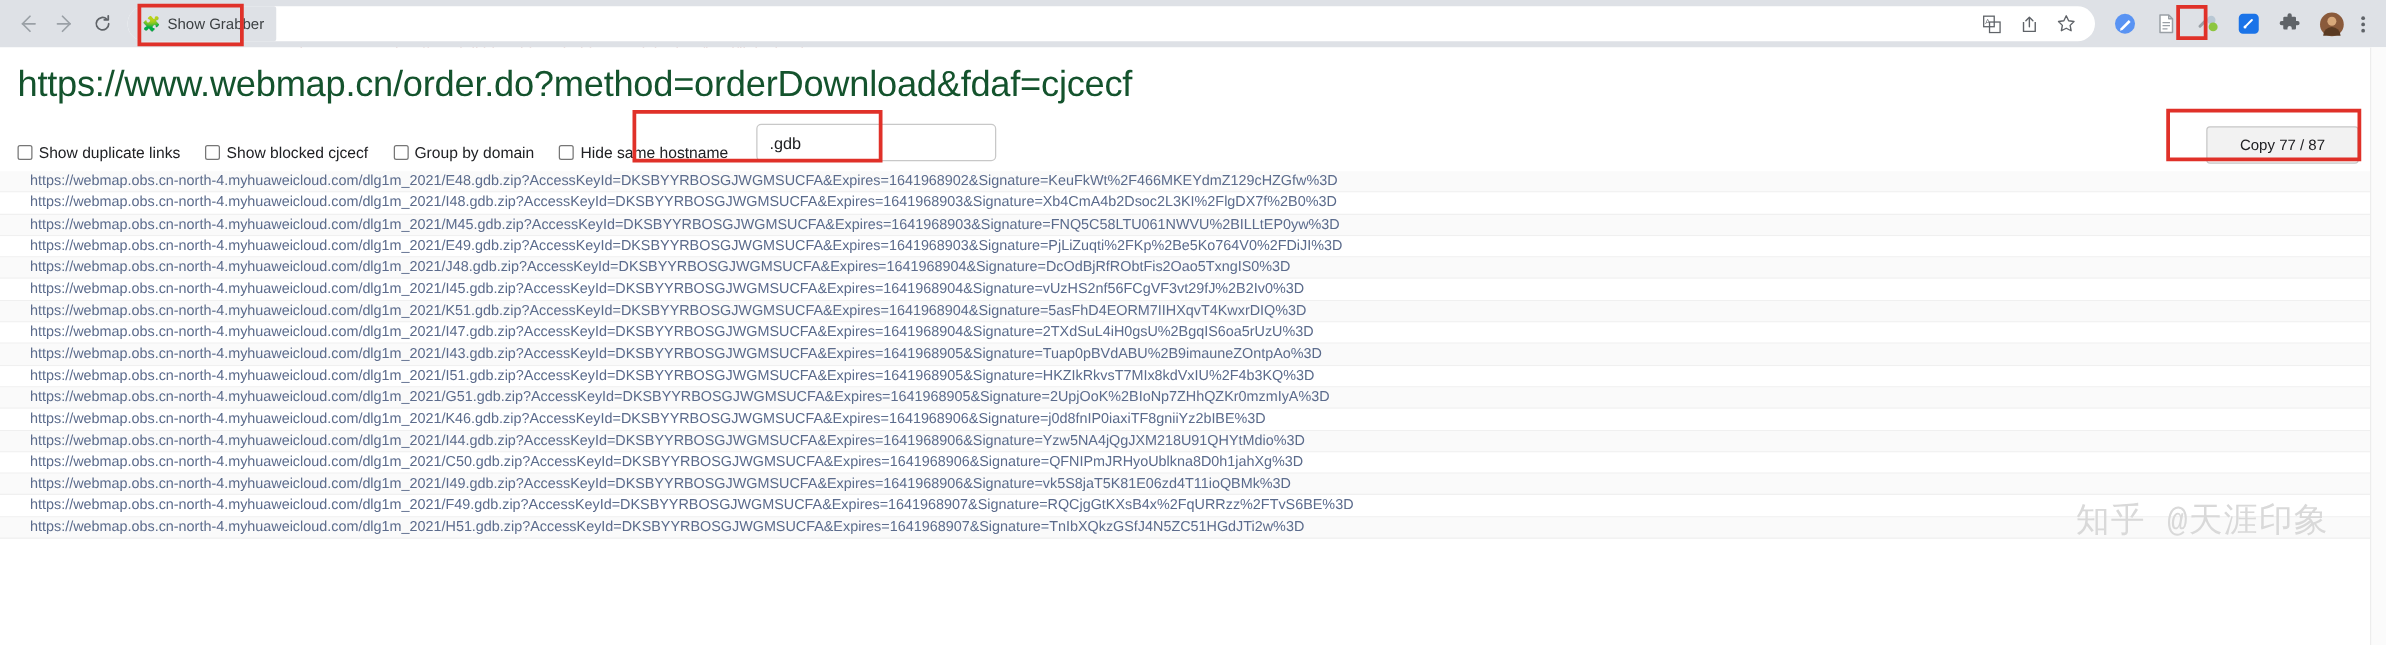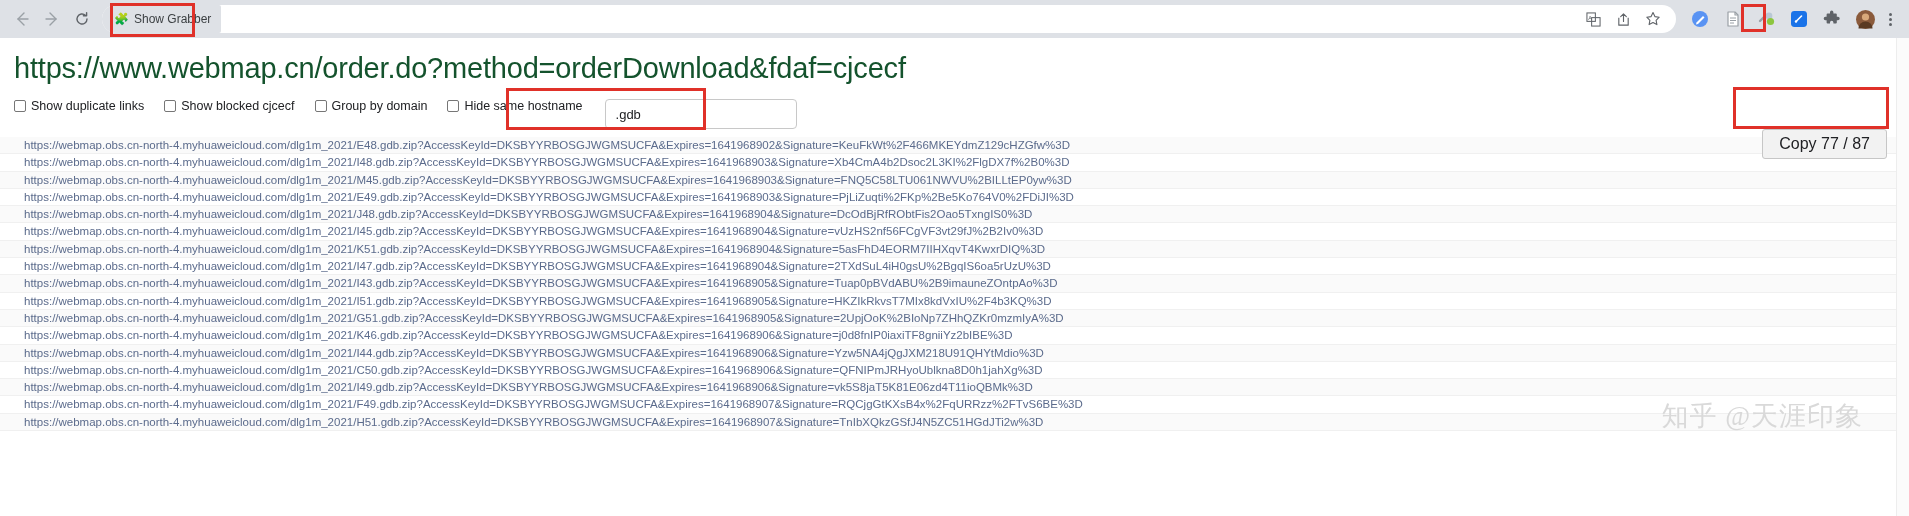--- a/index.html
+++ b/index.html
@@ -92,21 +92,21 @@
     font-size: 29px;
     font-weight: 400;
     color: #14532d;
     padding: 14px 0 0 14px;
     letter-spacing: -0.2px;
     white-space: nowrap;
   }
 
   .controls {
     display: flex;
-    align-items: flex-start;
+    align-items: flex-end;
     padding: 14px 0 0 14px;
     position: relative;
     height: 44px;
   }
   .cb-group { display: flex; align-items: center; gap: 20px; }
   .cb-item { display: flex; align-items: center; gap: 5px; font-size: 12.5px; color: #202124; }
   .cb-box {
     width: 12px; height: 12px;
     border: 1px solid #767676;
     background: #fff;
@@ -124,29 +124,28 @@
     font-family: "Liberation Sans", sans-serif;
     background: #fff;
     outline: none;
   }
   .copy-btn {
     position: absolute;
     right: 22px;
     top: 16px;
     height: 30px;
     min-width: 108px;
-    padding: 0 16px;
+    padding: 0 26px;
     background: #f2f2f2;
     border: 1px solid #c6c6c6;
     border-radius: 3px;
-    font-size: 16px;
+    font-size: 12px;
     color: #202124;
     font-family: "Liberation Sans", sans-serif;
     cursor: pointer;
-    margin-top: 28px;
   }
 
   
   .links { margin-top: 8px; }
   .link-row {
     height: 17.3px;
     line-height: 17.3px;
     padding-left: 24px;
     font-size: 11.5px;
     color: #5b6b8c;
@@ -158,21 +157,21 @@
   .link-row:nth-child(odd) { background: #fafafa; }
   .link-row a { color: #5b6b8c; text-decoration: none; }
 
   
   .watermark {
     position: absolute;
     right: 46px;
     bottom: 82px;
     font-size: 27px;
     color: #d9d9d9;
-    font-family: Liberation Serif, serif;
+    font-family: Liberation Mono, monospace;
     white-space: nowrap;
     letter-spacing: 1px;
     z-index: 5;
     pointer-events: none;
   }
   .scrollbar-track {
     position: absolute;
     right: 0; top: 0; bottom: 0;
     width: 13px;
     background: #fbfbfb;

